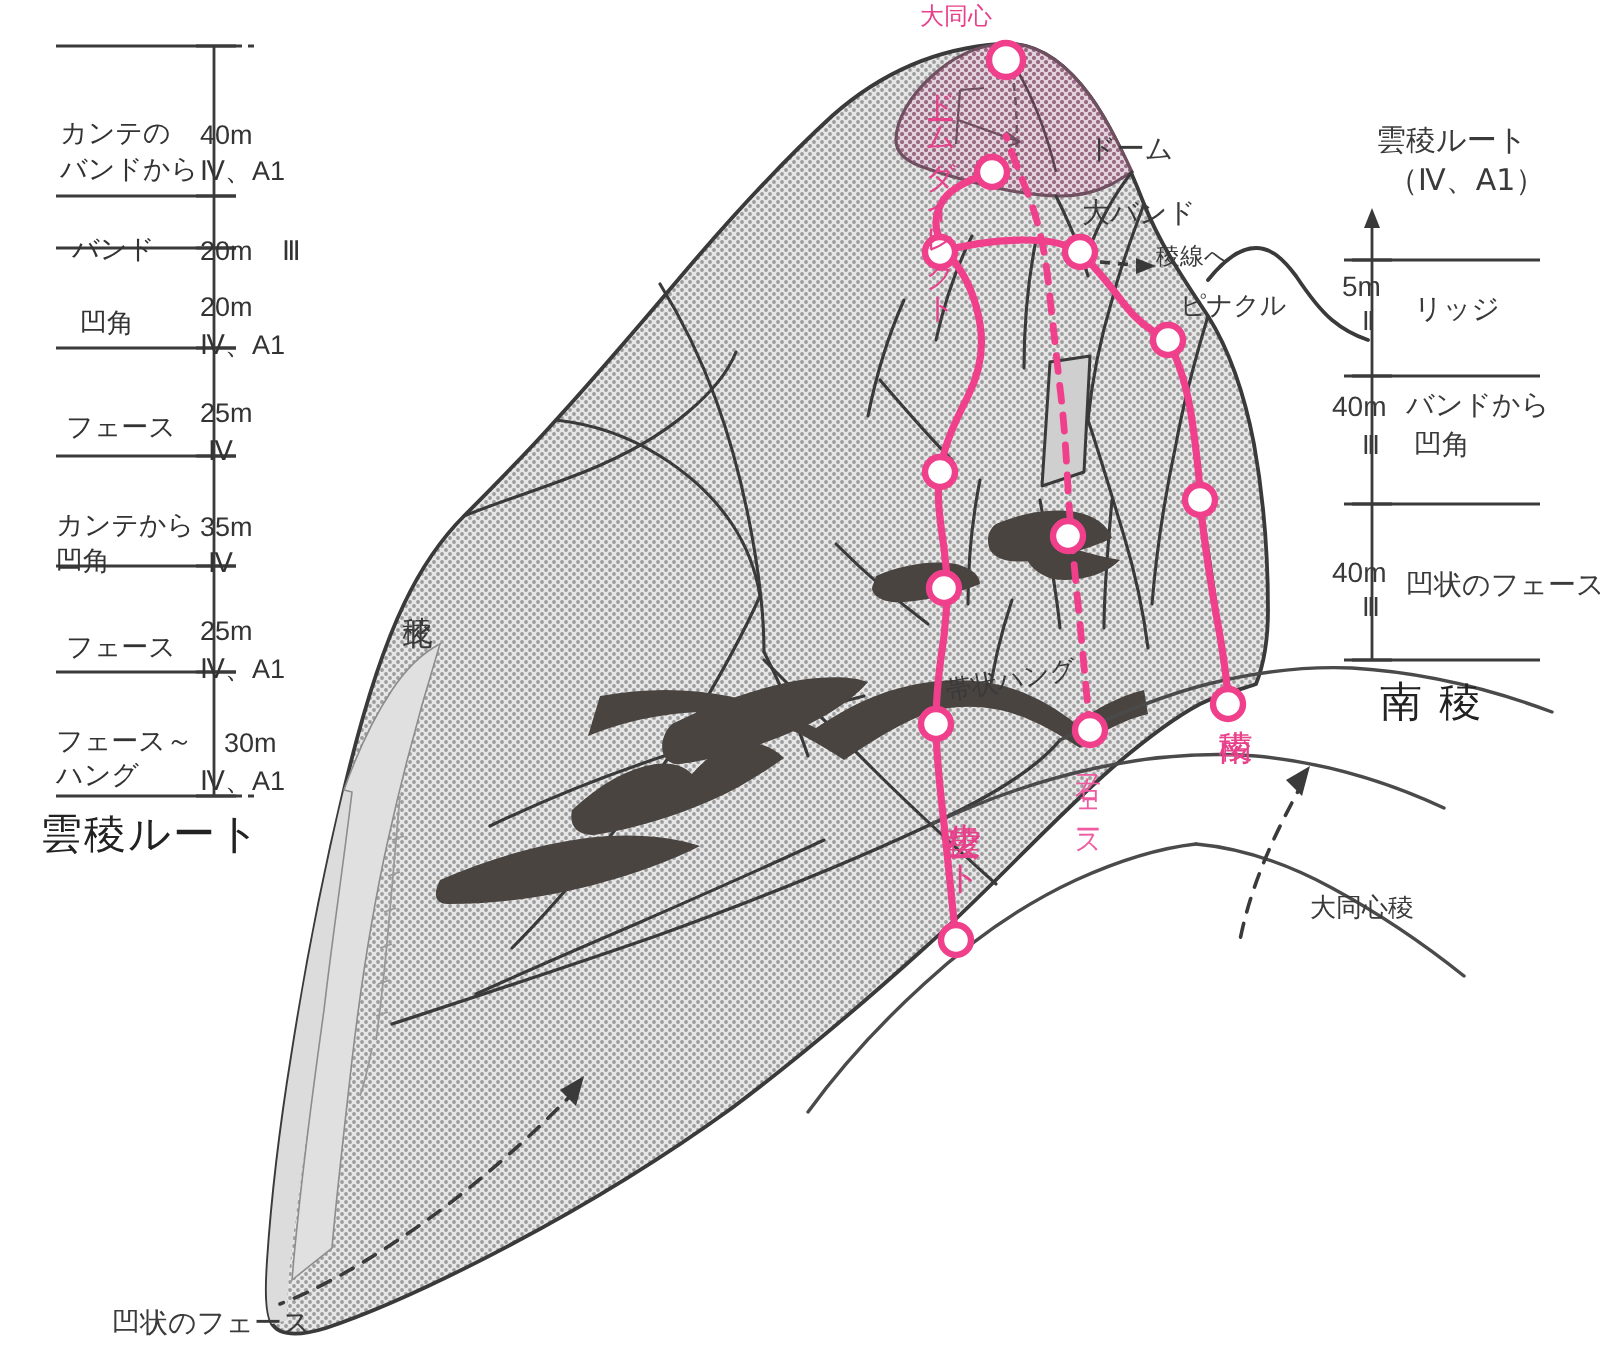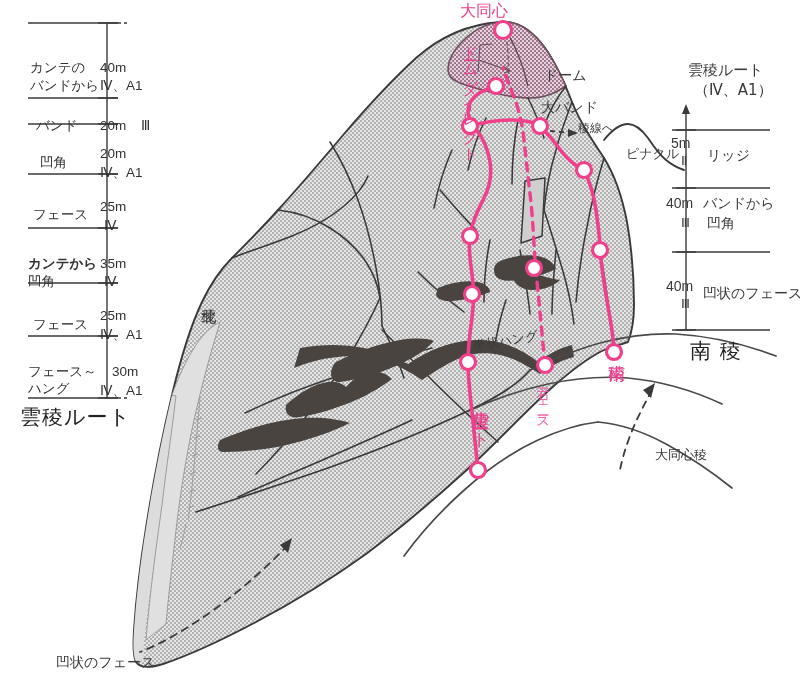--- a/index.html
+++ b/index.html
@@ -13,21 +13,21 @@
   .big{font-size:21px;letter-spacing:1px;color:#222;}
   .pink{color:#e8418b;}
   .pinksm{font-size:12px;color:#ef5ba0;}
   .pinkv{font-size:15px;color:#e8418b;line-height:1.02;}
   .vert{writing-mode:vertical-rl;text-orientation:upright;}
   .dk{color:#3a3a3a;}
   .f12{font-size:12px;text-align:right;}
   .f13{font-size:13px;}
   .f14{font-size:14px;}
   .f15{font-size:15px;}
-  .f18{font-size:16px;}
+  .f18{font-size:12px;}
 </style>
 </head>
 <body>
 
 <div id="stage">
 
 <svg id="art" viewBox="0 0 800 682">
   <defs>
     <pattern id="stip" width="4" height="4" patternUnits="userSpaceOnUse">
       <rect width="4" height="4" fill="#e6e6e6"></rect>
@@ -290,21 +290,21 @@
 <div class="lbl sc" style="left:141px;top:103px;">Ⅲ</div>
 
 <div class="lbl jp sc" style="left:40px;top:140px;">凹角</div>
 <div class="lbl sc" style="left:100px;top:131px;">20m</div>
 <div class="lbl sc" style="left:100px;top:150px;">Ⅳ、A1</div>
 
 <div class="lbl jp sc" style="left:33px;top:192px;">フェース</div>
 <div class="lbl sc" style="left:100px;top:184px;">25m</div>
 <div class="lbl sc" style="left:104px;top:203px;">Ⅳ</div>
 
-<div class="lbl jp sc" style="left:28px;top:241px;font-weight:bold;">カンテから</div>
+<div class="lbl jp sc" style="left:28px;top:241px;">カンテから</div>
 <div class="lbl jp sc" style="left:28px;top:259px;">凹角</div>
 <div class="lbl sc" style="left:100px;top:241px;">35m</div>
 <div class="lbl sc" style="left:104px;top:259px;">Ⅳ</div>
 
 <div class="lbl jp sc" style="left:33px;top:302px;">フェース</div>
 <div class="lbl sc" style="left:100px;top:293px;">25m</div>
 <div class="lbl sc" style="left:100px;top:312px;">Ⅳ、A1</div>
 
 <div class="lbl jp sc" style="left:28px;top:349px;">フェース～</div>
 <div class="lbl jp sc" style="left:28px;top:366px;">ハング</div>
@@ -331,21 +331,21 @@
 
 <div class="lbl jp big" style="left:690px;top:340px;">南 稜</div>
 
 <div class="lbl jp f18 pink" style="left:460px;top:2px;">大同心</div>
 
 <div class="lbl jp pinkv vert" style="left:462px;top:35px;height:110px;">ドームダイレクト</div>
 
 <div class="lbl jp f14 dk" style="left:544px;top:68px;">ドーム</div>
 <div class="lbl jp f14 dk" style="left:541px;top:100px;">大バンド</div>
 <div class="lbl jp f12 dk" style="left:578px;top:122px;">稜線へ</div>
-<div class="lbl jp f13 dk" style="left:590px;top:147px;padding-left:36px;">ピナクル</div>
+<div class="lbl jp f13 dk" style="left:590px;top:147px;">ピナクル</div>
 
 <div class="lbl jp f15 dk vert" style="left:200px;top:297px;height:52px;">北稜</div>
 
 <div class="lbl jp f13 dk" style="left:472px;top:340px;transform:rotate(-10deg);transform-origin:left top;">帯状ハング</div>
 
 <div class="lbl jp pinkv vert" style="left:472px;top:400px;height:98px;font-size:17px;">雲稜ルート</div>
 
 <div class="lbl jp pinksm vert" style="left:535px;top:378px;height:80px;font-size:13px;">右フェース</div>
 
 <div class="lbl jp pinkv vert" style="left:608px;top:352px;height:56px;font-size:17px;">南稜</div>

